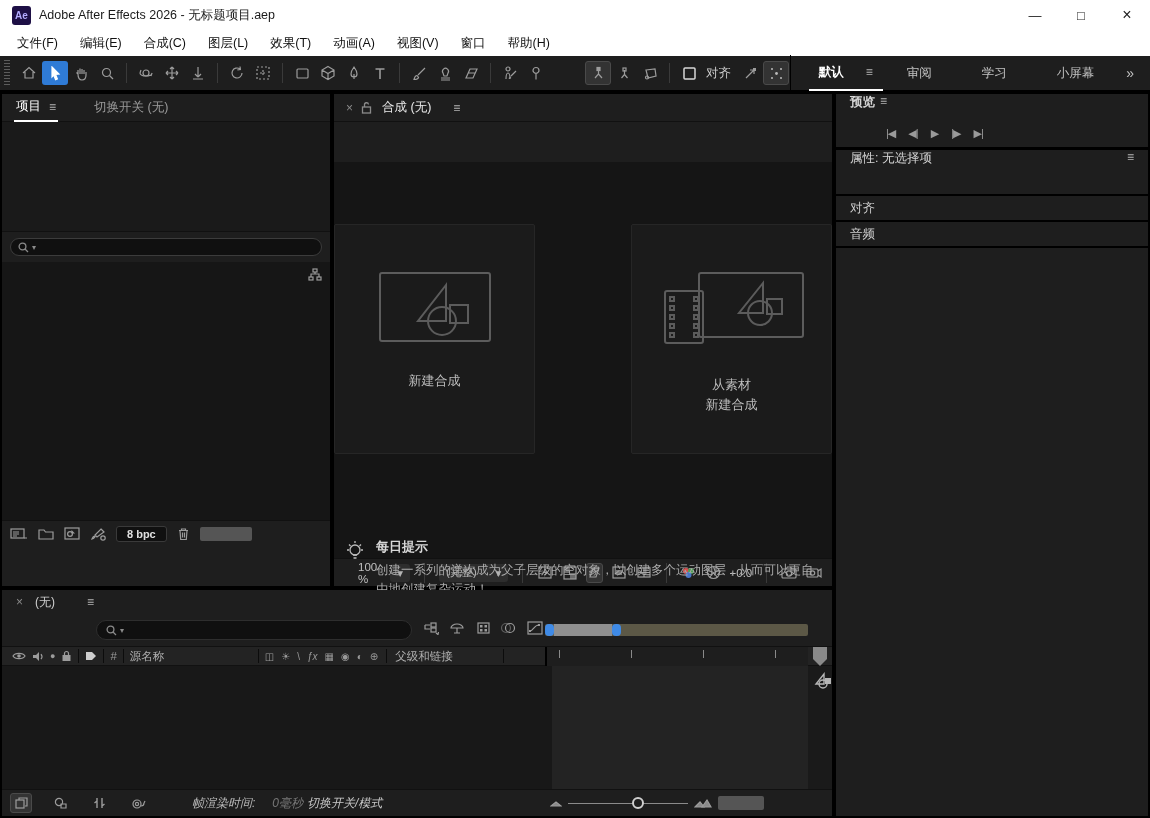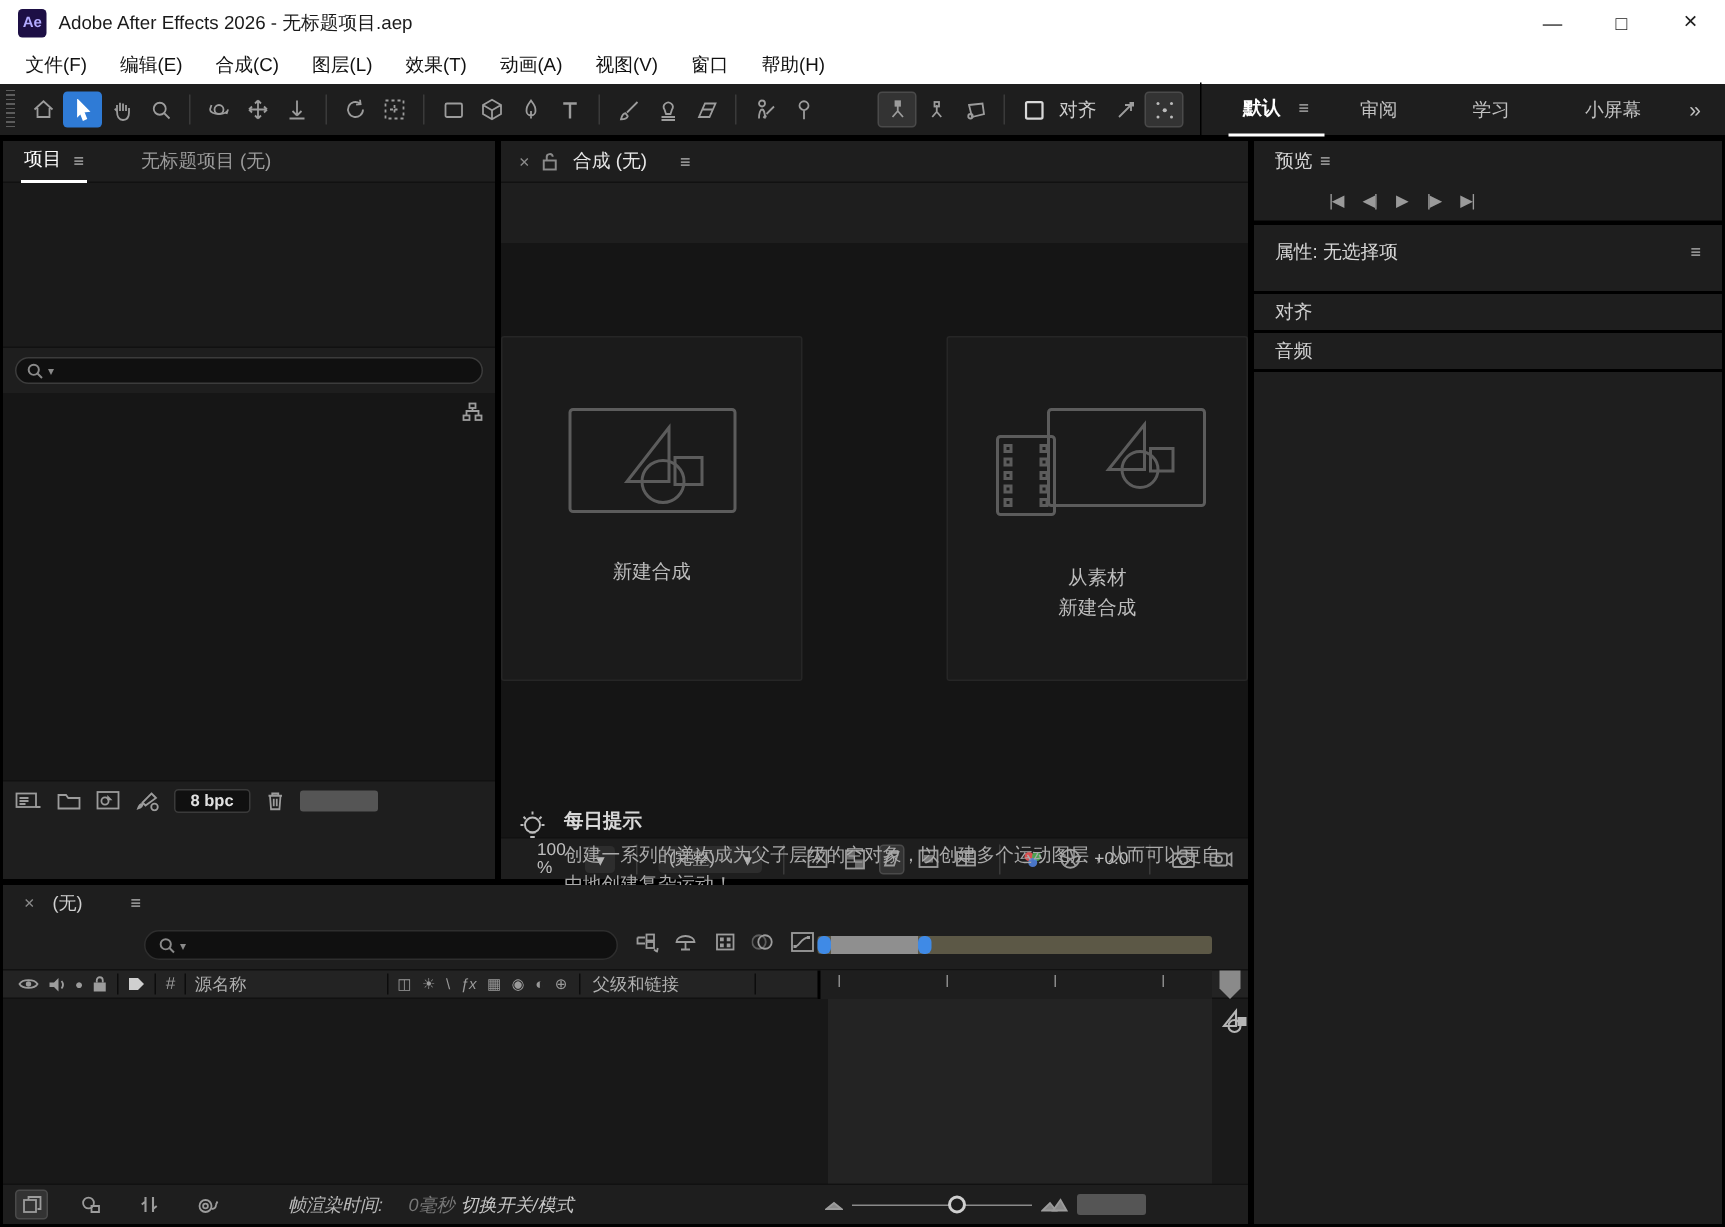--- a/index.html
+++ b/index.html
@@ -30,21 +30,21 @@
     background:repeating-linear-gradient(to bottom,#5c5c5c 0 1px,transparent 1px 3px); }
   .tbtn { width:26px; height:24px; display:flex; align-items:center; justify-content:center; border-radius:3px; flex:none; }
   .tbtn.active { background:#2f7bd6; }
   .tbtn.pressed { background:#333; border:1px solid #4a4a4a; }
   .tbtn svg { stroke:#9c9c9c; fill:none; stroke-width:1.2; }
   .tbtn.active svg { stroke:#fff; fill:#fff; }
   .tsep { width:1px; height:20px; background:#3a3a3a; margin:0 6px; flex:none; }
   .snap-label { font-size:12.5px; color:#cfcfcf; margin:0 6px 0 4px; }
   .workspaces { margin-left:auto; display:flex; align-items:center; height:36px; }
   .wsep { width:1px; height:36px; background:#000; margin-right:18px; }
-  .ws-tab { font-size:12.5px; color:#c2c2c2; padding:0 10px; height:36px; display:flex; align-items:center; gap:12px; }
+  .ws-tab { font-size:12.5px; color:#c2c2c2; padding:0 10px; height:36px; display:flex; align-items:center; gap:22px; }
   .ws-tab.active { color:#fff; border-bottom:2px solid #fff; font-weight:bold; }
   .ws-more { color:#c2c2c2; font-size:14px; padding:0 16px 0 22px; }
   .hamb { color:#b5b5b5; font-size:12px; }
   
   .panel { position:absolute; background:#1e1e1e; }
   .ptabs { height:28px; display:flex; align-items:center; padding-left:12px; gap:4px; border-bottom:1px solid #111; }
   .ptab { font-size:12.5px; color:#9a9a9a; display:flex; gap:8px; align-items:center; padding:5px 2px; }
   .ptab.active { color:#fff; border-bottom:2px solid #fff; }
   .close-x { color:#8a8a8a; font-size:12px; }
   
@@ -79,24 +79,24 @@
   .tip-title { color:#d8d8d8; font-size:13px; font-weight:bold; }
   .tip-body { color:#aaa; font-size:12.5px; line-height:1.55; margin-top:5px; }
   .comp-bar { height:28px; border-top:1px solid #111; display:flex; align-items:center; gap:8px; padding:0 10px; font-size:11.5px; color:#c0c0c0; }
   .comp-bar svg { stroke:#9c9c9c; fill:none; stroke-width:1.2; }
   .dd-btn { background:#2d2d2d; border-radius:3px; height:18px; display:flex; align-items:center; justify-content:center; padding:0 7px; color:#b5b5b5; }
   .res-dd { width:88px; justify-content:space-between; }
   .cbtn { width:22px; height:20px; display:flex; align-items:center; justify-content:center; border-radius:3px; }
   .cbtn.pressed { background:#333; border:1px solid #4a4a4a; }
   
   #right-panel { left:836px; top:94px; width:312px; height:722px; background:#1e1e1e; }
-  .rhead { height:26px; display:flex; align-items:center; gap:5px; padding:0 14px; font-size:12.5px; color:#d6d6d6; }
+  .rhead { height:26px; display:flex; align-items:flex-start; gap:5px; padding:0 14px; font-size:12.5px; color:#d6d6d6;font-weight:bold; }
   .transport { height:30px; display:flex; align-items:center; gap:13px; padding-left:50px; border-bottom:3px solid #000; }
   .tr-btn { color:#9a9a9a; font-size:11px; letter-spacing:-1px; }
-  .props-row { height:36px; display:flex; align-items:center; justify-content:space-between; padding:0 14px;
+  .props-row { height:36px; display:flex; justify-content:space-between; padding:0 14px;
     font-size:12.5px; color:#d6d6d6; }
   .props-gap { height:10px; border-bottom:2px solid #000; }
   .stack-row { height:26px; display:flex; align-items:center; padding:0 14px; font-size:12.5px; color:#d0d0d0;
     border-bottom:2px solid #000; }
   
   #timeline-panel { left:2px; top:590px; width:830px; height:226px; display:flex; flex-direction:column; }
   .tl-tabs { height:24px; display:flex; align-items:center; gap:12px; padding-left:14px; }
   .tl-toolbar { height:32px; display:flex; align-items:center; position:relative; }
   .tl-search { position:absolute; left:94px; top:6px; width:316px; height:20px; background:#101010;
     border:1px solid #2e2e2e; border-radius:10px; display:flex; align-items:center; padding-left:8px; gap:2px; }
@@ -317,21 +317,21 @@
   </div>
 </div>
 
 <div class="panel" id="project-panel">
   <div class="ptabs">
     <div class="ptab active">
       <span>项目</span>
       <span class="hamb">≡</span>
     </div>
     <div class="ptab" style="margin-left:30px">
-      <span>无标题项目 (无)</span>
+      <span>切换开关 (无)</span>
     </div>
   </div>
   <div class="proj-preview"></div>
   <div class="searchrow">
     <div class="searchbox">
       <svg width="13" height="13">
           <circle cx="5.5" cy="5.5" r="3.4"></circle>
           <path d="M8 8 L11 11"></path>
         </svg>
       <span class="mini-chev">▾</span>

